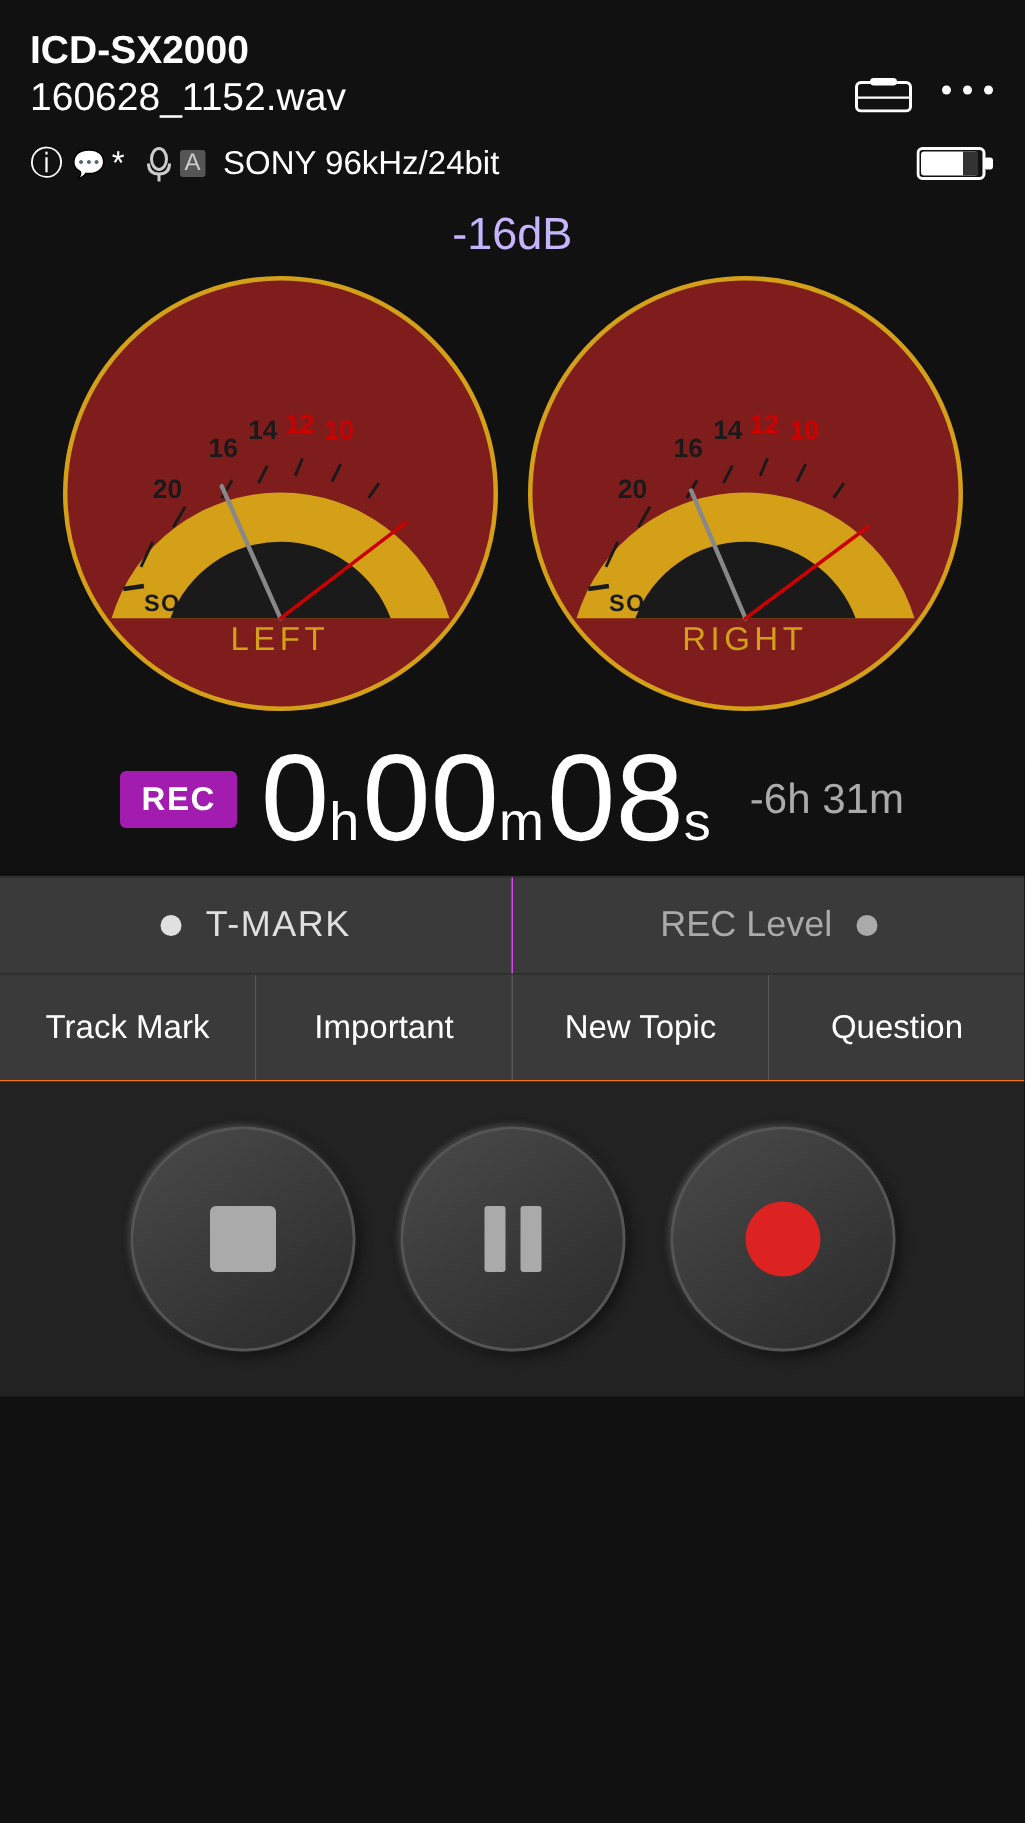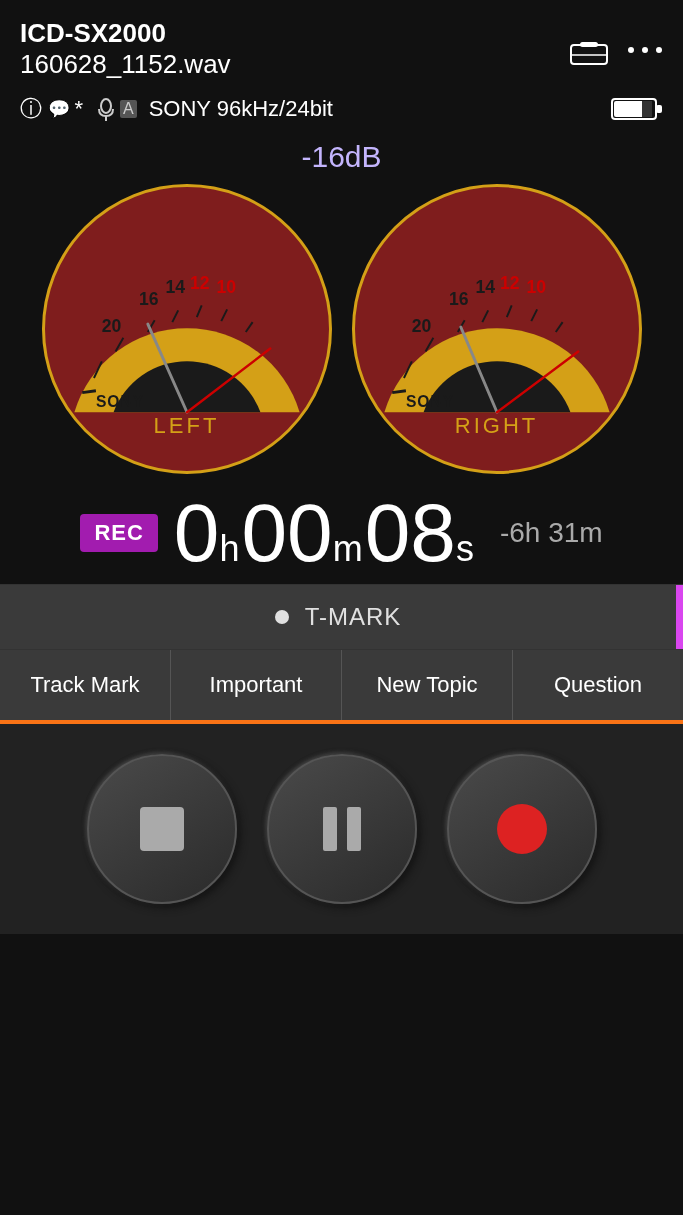--- a/index.html
+++ b/index.html
@@ -12,21 +12,21 @@
       color: #ffffff;
       overflow: hidden;
       position: relative;
     }
 
     
     .header {
       padding: 18px 20px 8px 20px;
       display: flex;
       justify-content: space-between;
-      align-items: center;
+      align-items: flex-end;
     }
     .header-title {
       display: flex;
       flex-direction: column;
     }
     .header-title .device-name {
       font-size: 26px;
       font-weight: 600;
       color: #ffffff;
     }
@@ -155,21 +155,21 @@
       border-bottom: 1px solid #333;
     }
     .tmark-left {
       flex: 1;
       background: #3a3a3a;
       display: flex;
       align-items: center;
       justify-content: center;
       gap: 16px;
       padding: 18px 10px;
-      border-right: 7px solid #d946ef;
+      border-right: 1px solid #d946ef;
     }
     .tmark-dot {
       width: 14px;
       height: 14px;
       border-radius: 50%;
       background: #e0e0e0;
     }
     .tmark-label {
       font-size: 24px;
       color: #e0e0e0;
@@ -193,21 +193,21 @@
     .rec-level-dot {
       width: 14px;
       height: 14px;
       border-radius: 50%;
       background: #aaaaaa;
     }
 
     
     .mark-buttons {
       display: flex;
-      border-bottom: 4px solid #f97316;
+      border-bottom: 1px solid #f97316;
     }
     .mark-btn {
       flex: 1;
       background: #3a3a3a;
       color: #ffffff;
       font-size: 22px;
       font-weight: 400;
       padding: 22px 8px;
       text-align: center;
       border: none;
@@ -392,20 +392,24 @@
     <span class="timer-unit">s</span>
   </div>
   <span class="timer-remaining">-6h 31m</span>
 </div>
 
 <div class="tmark-bar">
   <div class="tmark-left">
     <span class="tmark-dot"></span>
     <span class="tmark-label">T-MARK</span>
   </div>
+  <div class="tmark-right">
+    <span class="rec-level-label">REC Level</span>
+    <span class="rec-level-dot"></span>
+  </div>
 </div>
 
 <div class="mark-buttons">
   <button class="mark-btn">Track Mark</button>
   <button class="mark-btn">Important</button>
   <button class="mark-btn">New Topic</button>
   <button class="mark-btn">Question</button>
 </div>
 
 <div class="transport">

